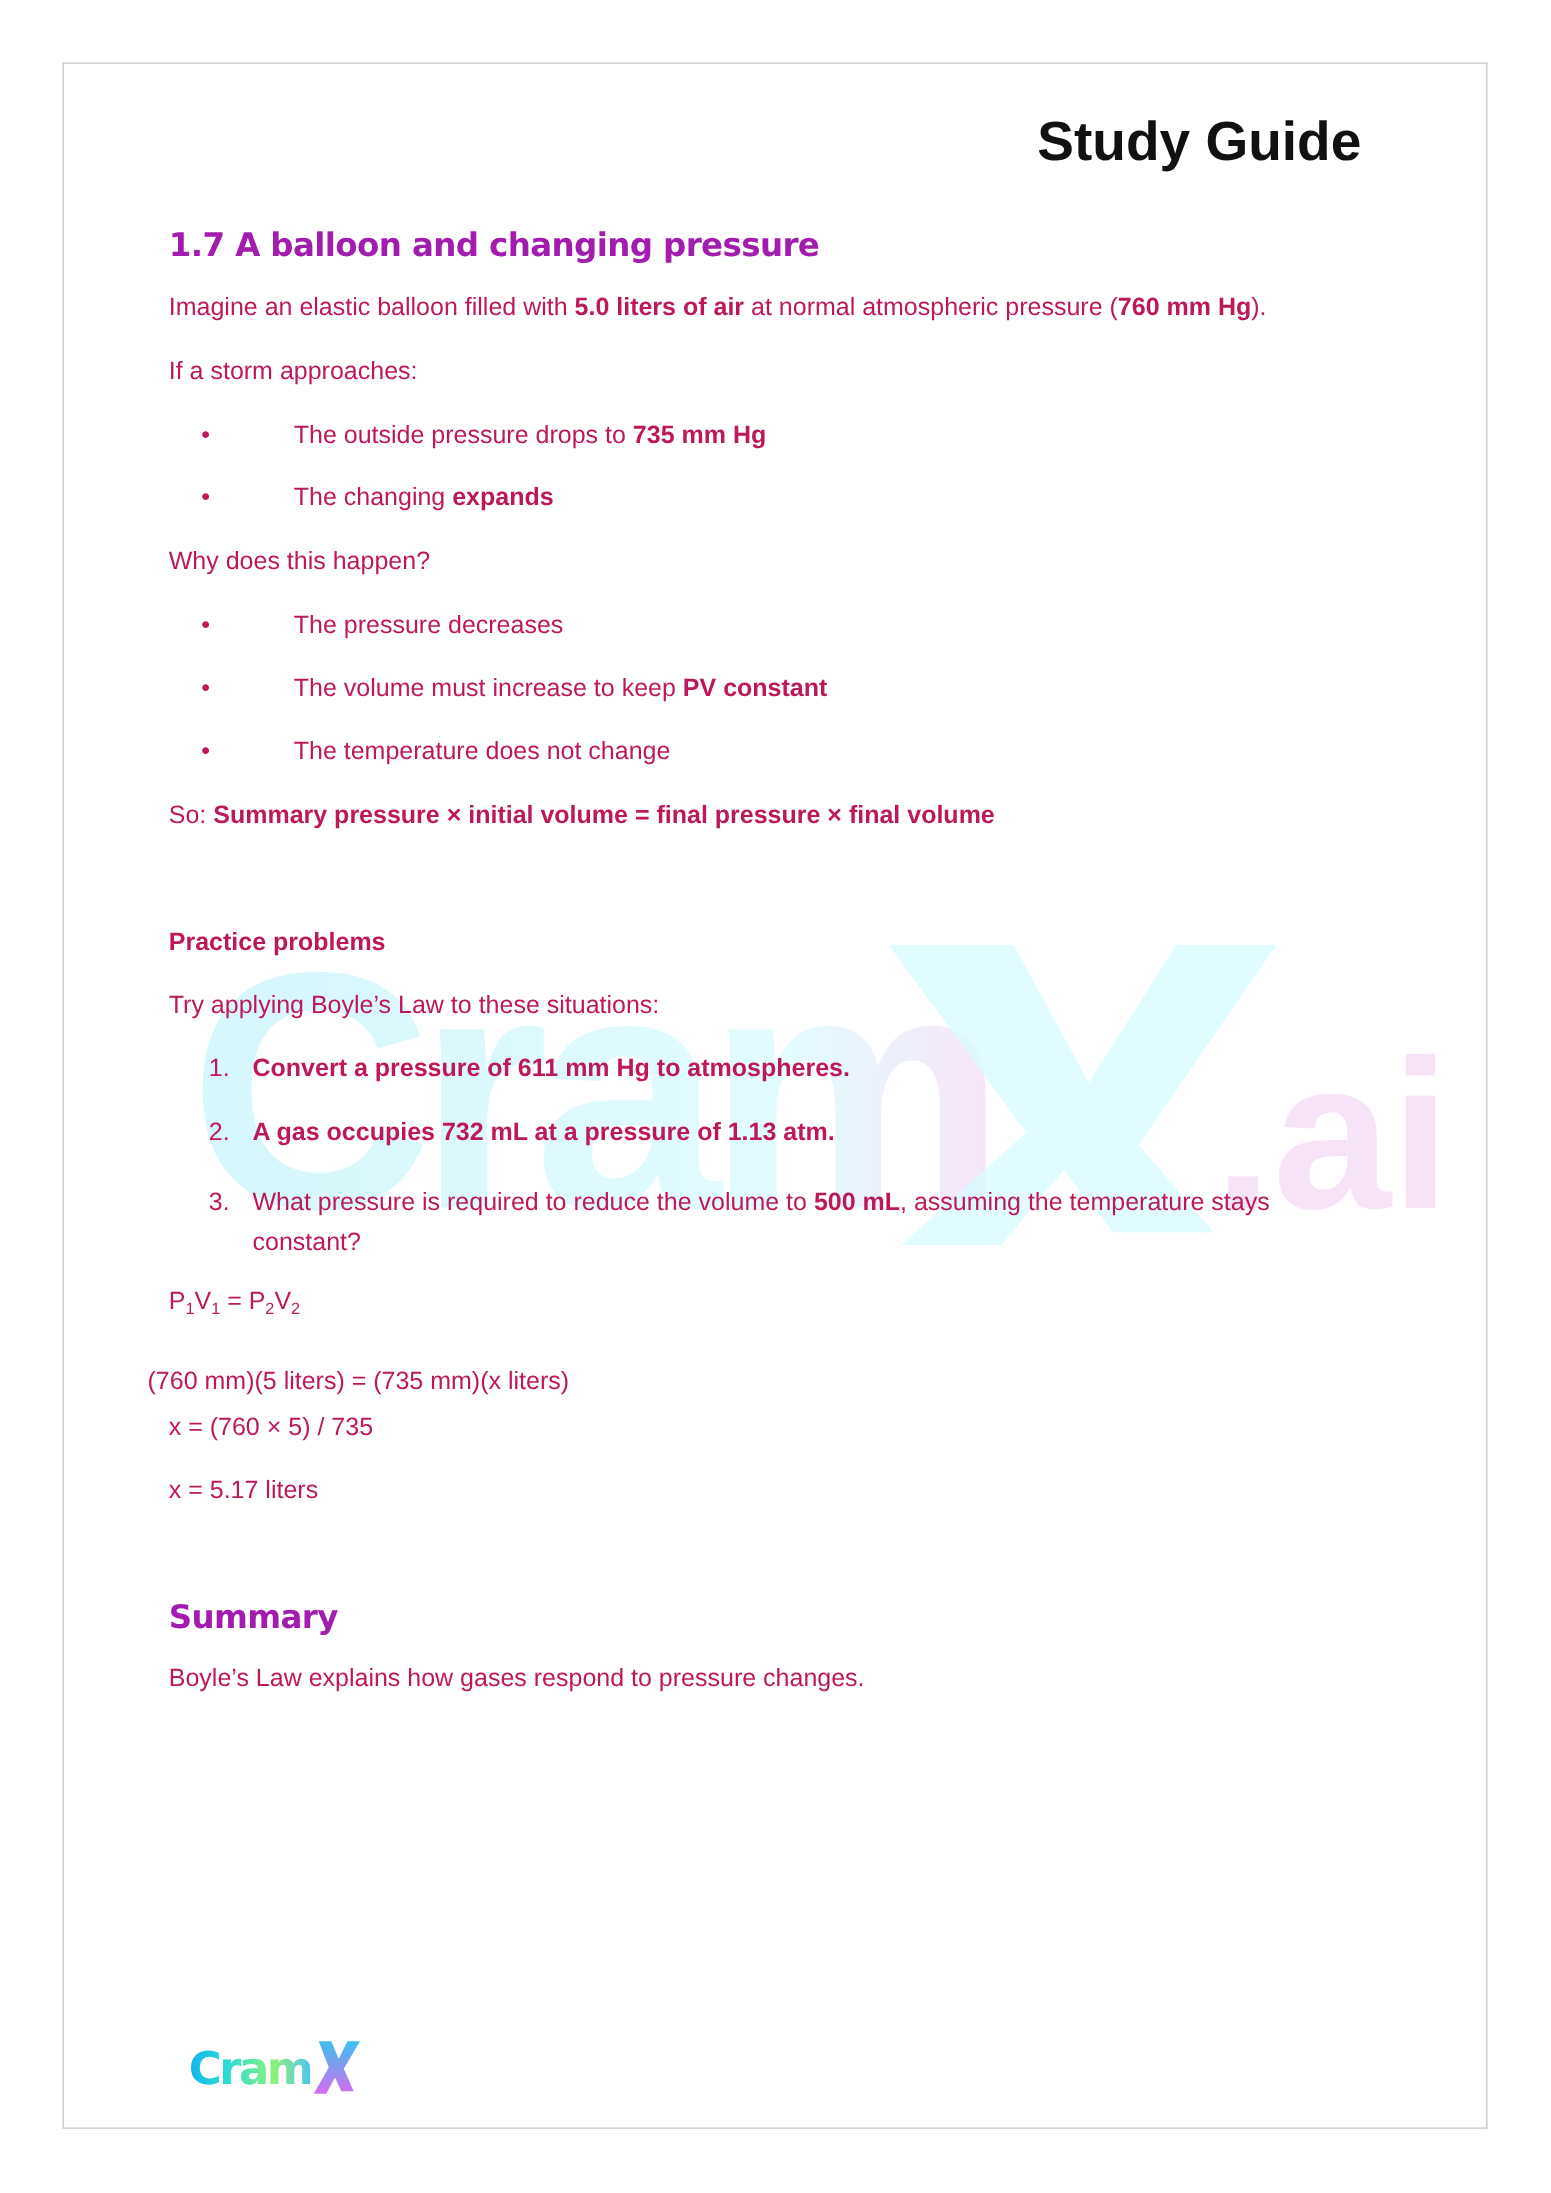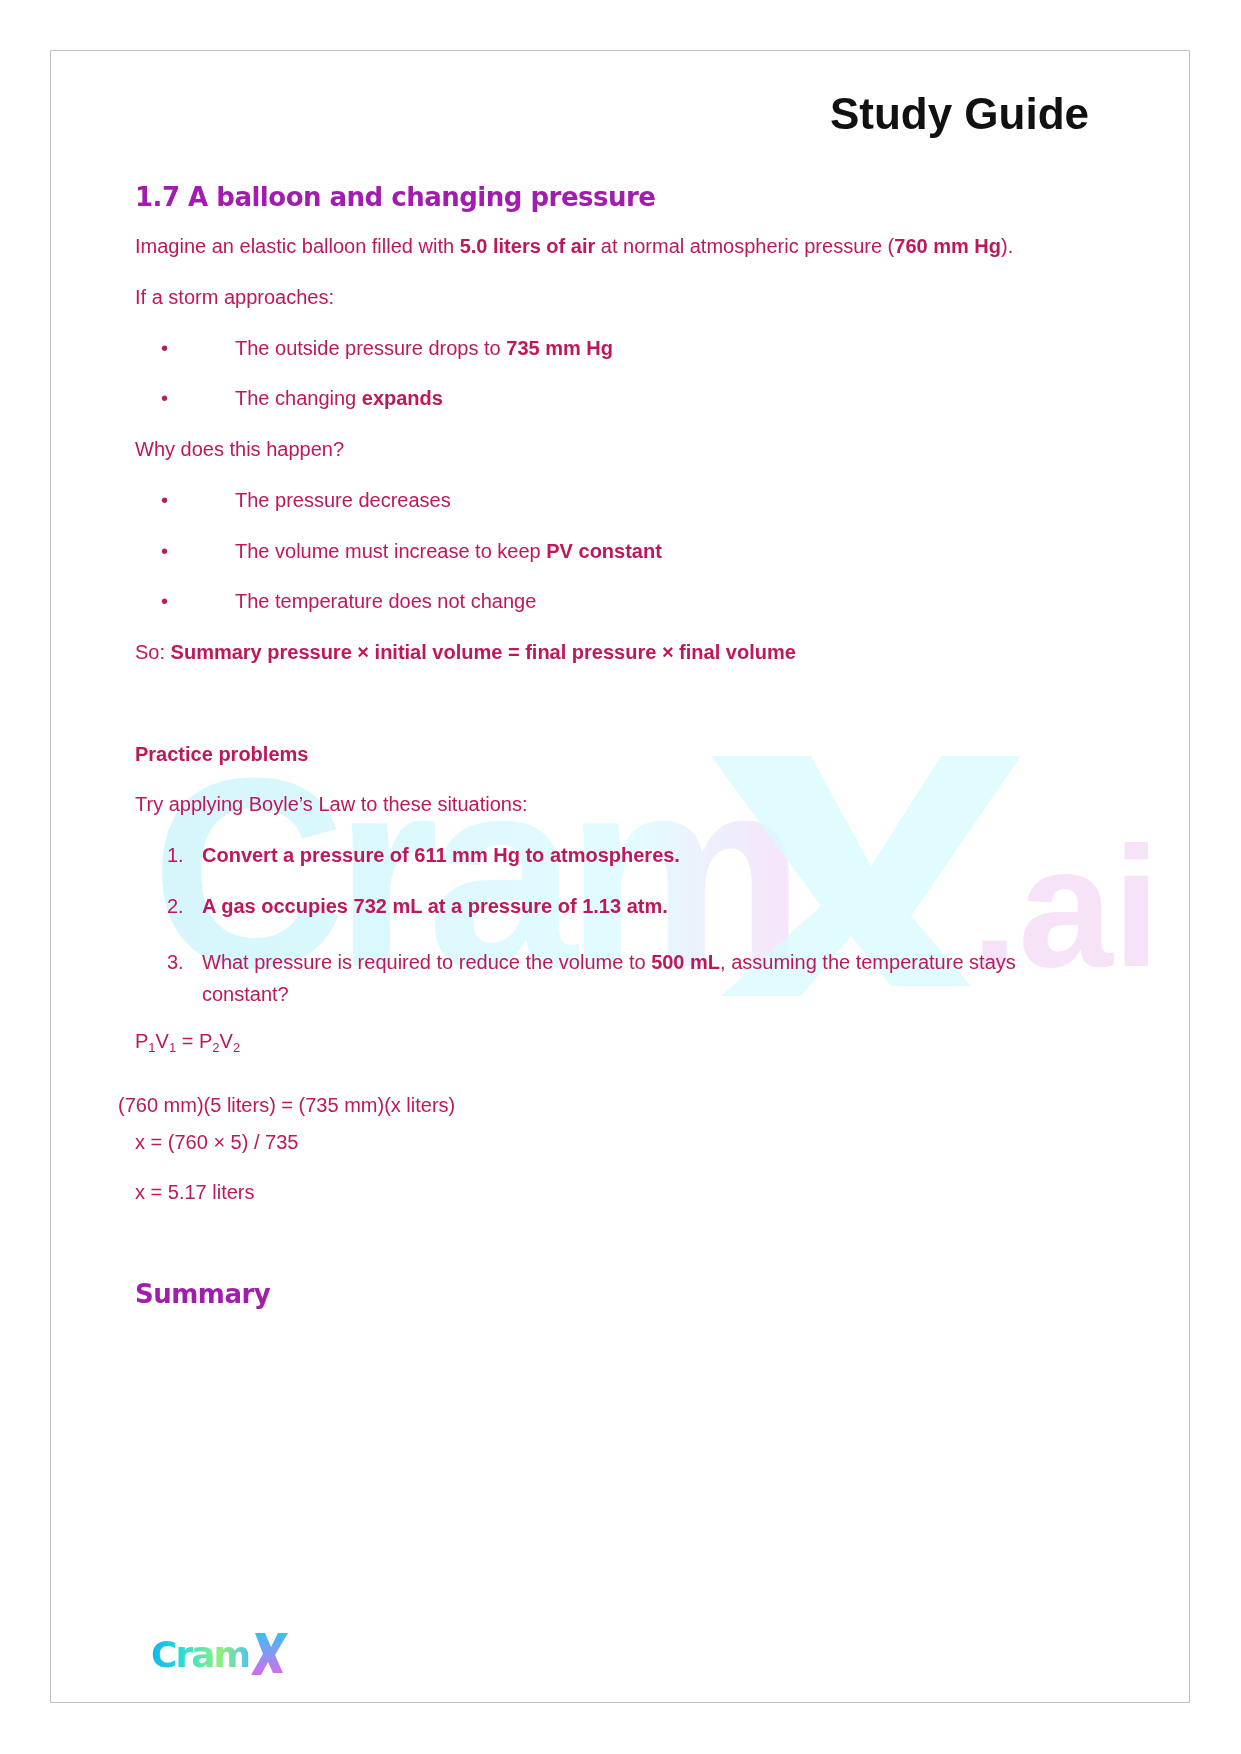--- a/index.html
+++ b/index.html
@@ -94,20 +94,21 @@
   </div>
 
   <div class="abs p" style="left:84px; top:979px;">
     <span>P</span><sub>1</sub><span>V</span><sub>1</sub><span style="white-space:pre"> = </span><span>P</span><sub>2</sub><span>V</span><sub>2</sub>
   </div>
   <div class="abs p" style="left:67px; top:1029px;margin-top:14px;">(760 mm)(5 liters) = (735 mm)(x liters)</div>
   <div class="abs p" style="left:84px; top:1080px;">x = (760 × 5) / 735</div>
   <div class="abs p" style="left:84px; top:1130px;">x = 5.17 liters</div>
 
   <div class="abs h2" style="left:84px; top:1228px;">Summary</div>
+  <div class="abs p" style="left:84px; top:1281px;">Boyle’s Law explains how gases respond to pressure changes.</div>
 
   <svg class="logo" width="140" height="50" viewBox="0 0 140 50">
     <defs>
       <linearGradient id="lg" x1="0" y1="0" x2="1" y2="0">
         <stop offset="0" stop-color="#12b4ef"></stop>
         <stop offset="0.35" stop-color="#2fe0d0"></stop>
         <stop offset="0.7" stop-color="#8ef07a"></stop>
         <stop offset="1" stop-color="#4fc4f0"></stop>
       </linearGradient>
       <linearGradient id="lx" x1="0" y1="0" x2="0" y2="1">

